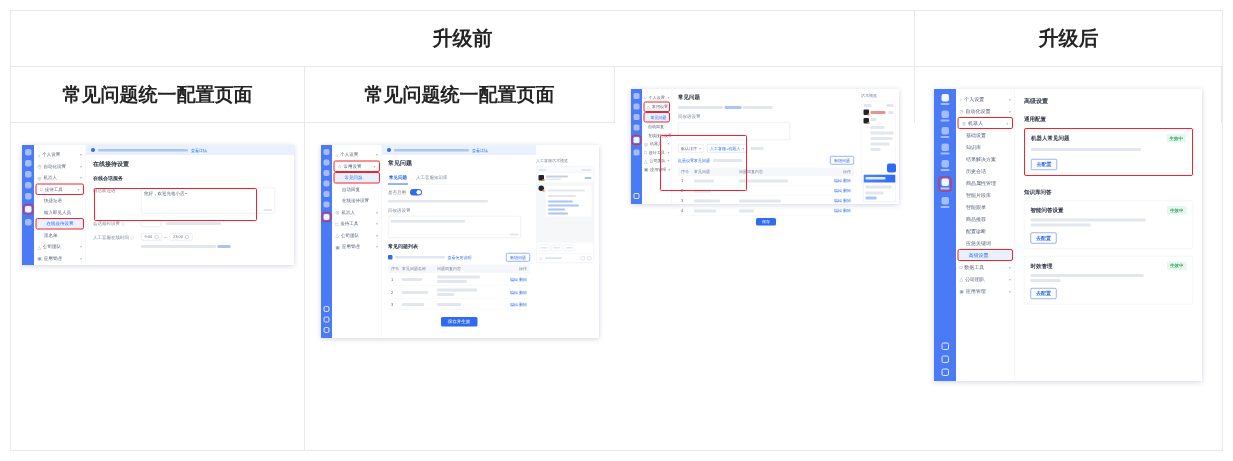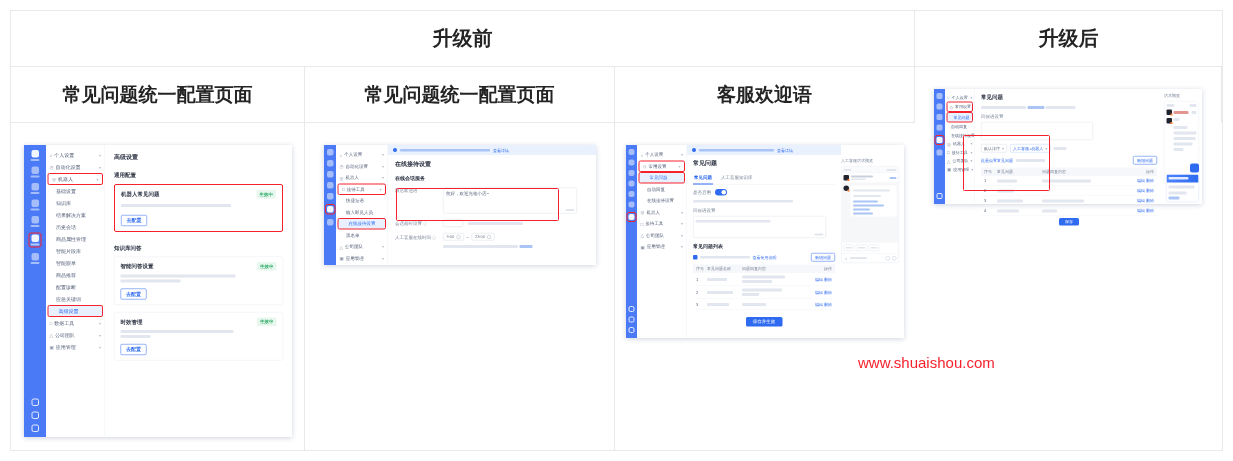--- a/index.html
+++ b/index.html
@@ -136,23 +136,20 @@
     <div class="cell last">
       <span class="h1">升级后</span>
     </div>
 
     <div class="cell">
         <span class="h2">常见问题统一配置页面</span>
       </div>
     <div class="cell">
         <span class="h2">常见问题统一配置页面</span>
       </div>
-    <div class="cell">
-        <span class="h2">客服欢迎语</span>
-      </div>
 
     <div class="cell bodyrow">
       <div class="thumb t1">
         <div class="mini">
           <div class="sb">
             <div class="ic dim"></div>
             <div class="ic dim"></div>
             <div class="ic dim"></div>
             <div class="ic dim"></div>
             <div class="icb">
@@ -704,16 +701,15 @@
                 <span class="circ"></span>
               </div>
             </div>
           </div>
         </div>
       </div>
     </div>
   </div>
 
   <div class="wm">
-    <div class="l2">www.shuaishou.com</div>
   </div>
 
 </div>
 
 </body></html>

